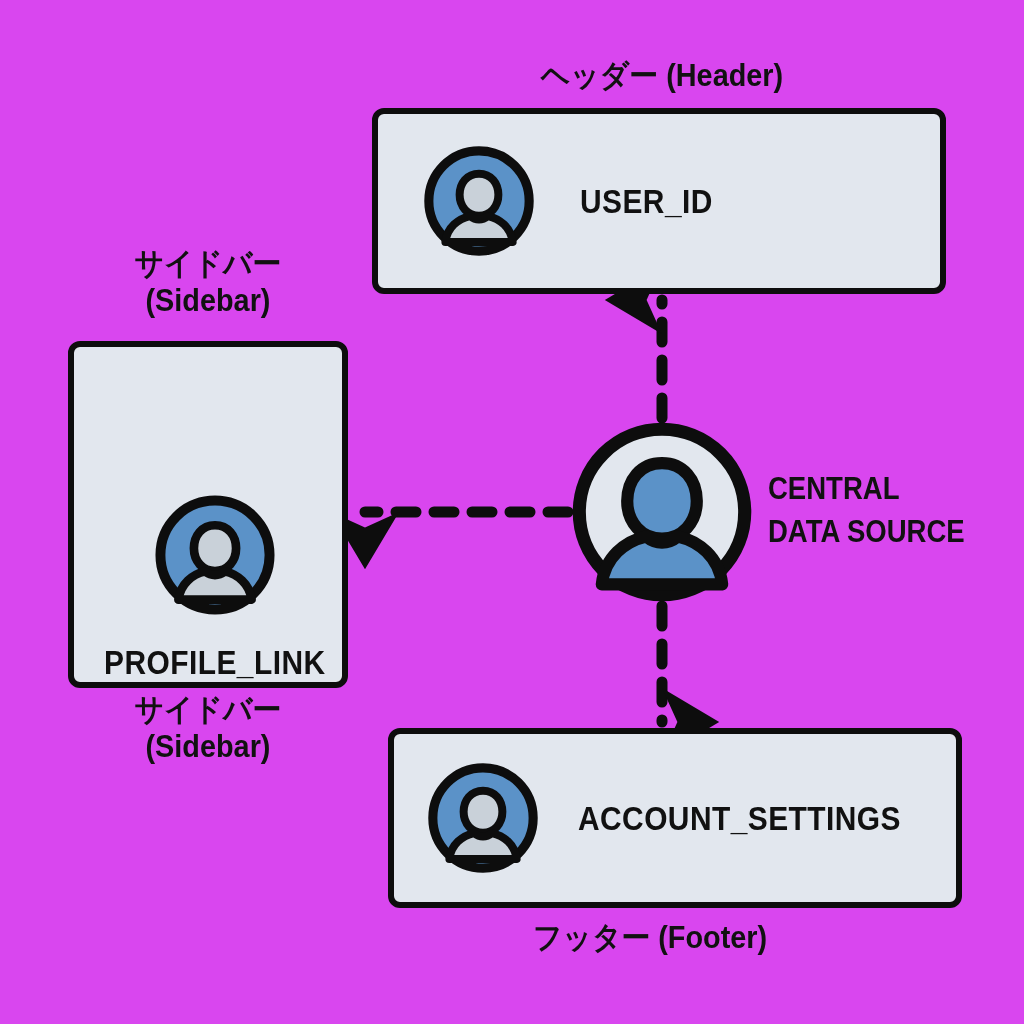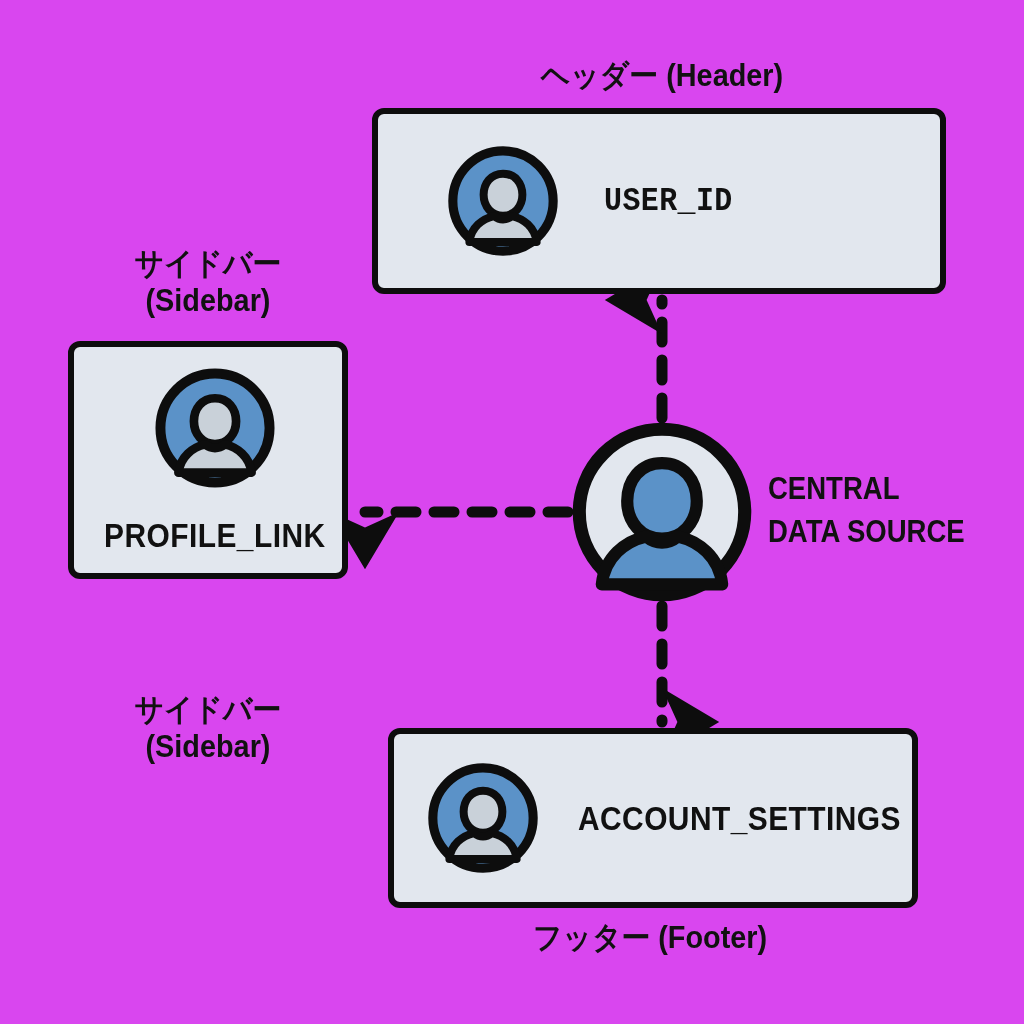--- a/index.html
+++ b/index.html
@@ -22,37 +22,36 @@
     border: 6px solid #0d0d0d;
     border-radius: 12px;
     display: flex;
     align-items: center;
   }
   #header-node {
     left: 372px;
     top: 108px;
     width: 574px;
     height: 186px;
-    padding-left: 68px;
-    font-family: Liberation Mono, monospace;
+    padding-left: 44px;
   }
   #footer-node {
     left: 388px;
     top: 728px;
-    width: 530px;
+    width: 574px;
     height: 180px;
     padding-left: 32px;
   }
   #sidebar-node {
     left: 68px;
     top: 341px;
     width: 280px;
-    height: 238px;
+    height: 347px;
     flex-direction: column;
-    justify-content: center;
+    justify-content: flex-end;
     align-items: center;
     padding-left: 13px;
   }
   .node-label {
     font-weight: bold;
     font-size: 33px;
     letter-spacing: 0.5px;
     color: #111111;
     transform: scaleX(0.88);
     transform-origin: left center;

